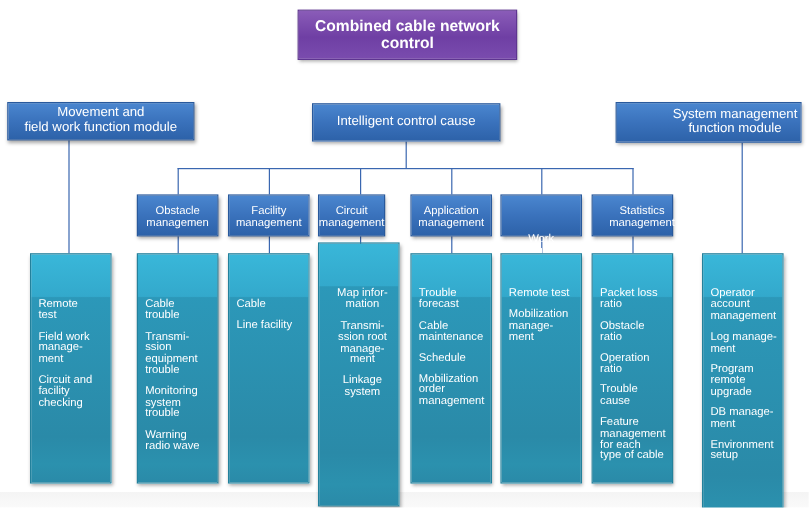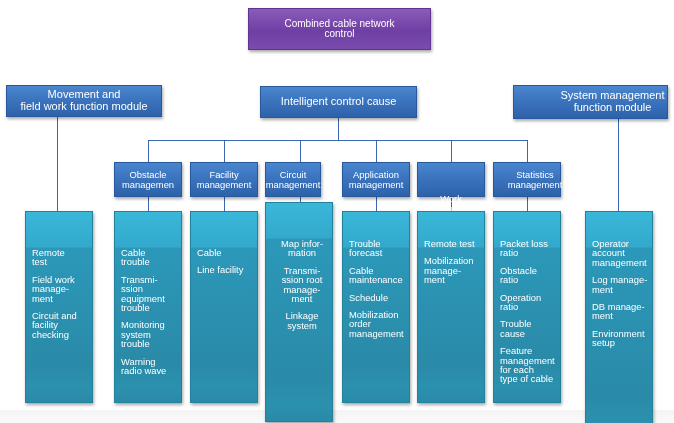--- a/index.html
+++ b/index.html
@@ -15,21 +15,22 @@
   .box {
     position: absolute; box-sizing: border-box;
     color: #fff; text-align: center;
     display: flex; align-items: center; justify-content: center;
     line-height: 1.05;
     box-shadow: 1px 2px 3px rgba(0,0,0,0.35);
   }
   .purple {
     background: linear-gradient(#8a5cb8, #6f3fa4 55%, #7a4cae);
     border: 1px solid #5e3590;
-    font-size: 10px;
+    font-size: 13px;
+    font-weight: bold;
   }
   .blue {
     background: linear-gradient(#4a86cf, #3a72bc 50%, #2d62a9);
     border: 1px solid #28599c;
   }
   .top-blue { font-size: 11px; }
   .sub { font-size: 9.4px; }
   .tall {
     position: absolute; box-sizing: border-box;
     background: linear-gradient(#39b7d9 0px, #33a9cc 35px, #2c98b9 36px, #2a8aa8 80%, #2b91ae 92%, #2a8aa8 100%);
@@ -173,17 +174,20 @@
 management
 for each
 type of cable</div>
 </div>
 <div class="tall" style="left:585px;top:211px;width:68px;height:232px;padding-top:27px;">
   <div class="item">Operator
 account
 management</div>
   <div class="item">Log manage-
 ment</div>
+  <div class="item">Program
+remote
+upgrade</div>
   <div class="item">DB manage-
 ment</div>
   <div class="item">Environment
 setup</div>
 </div>
 
 </body></html>

